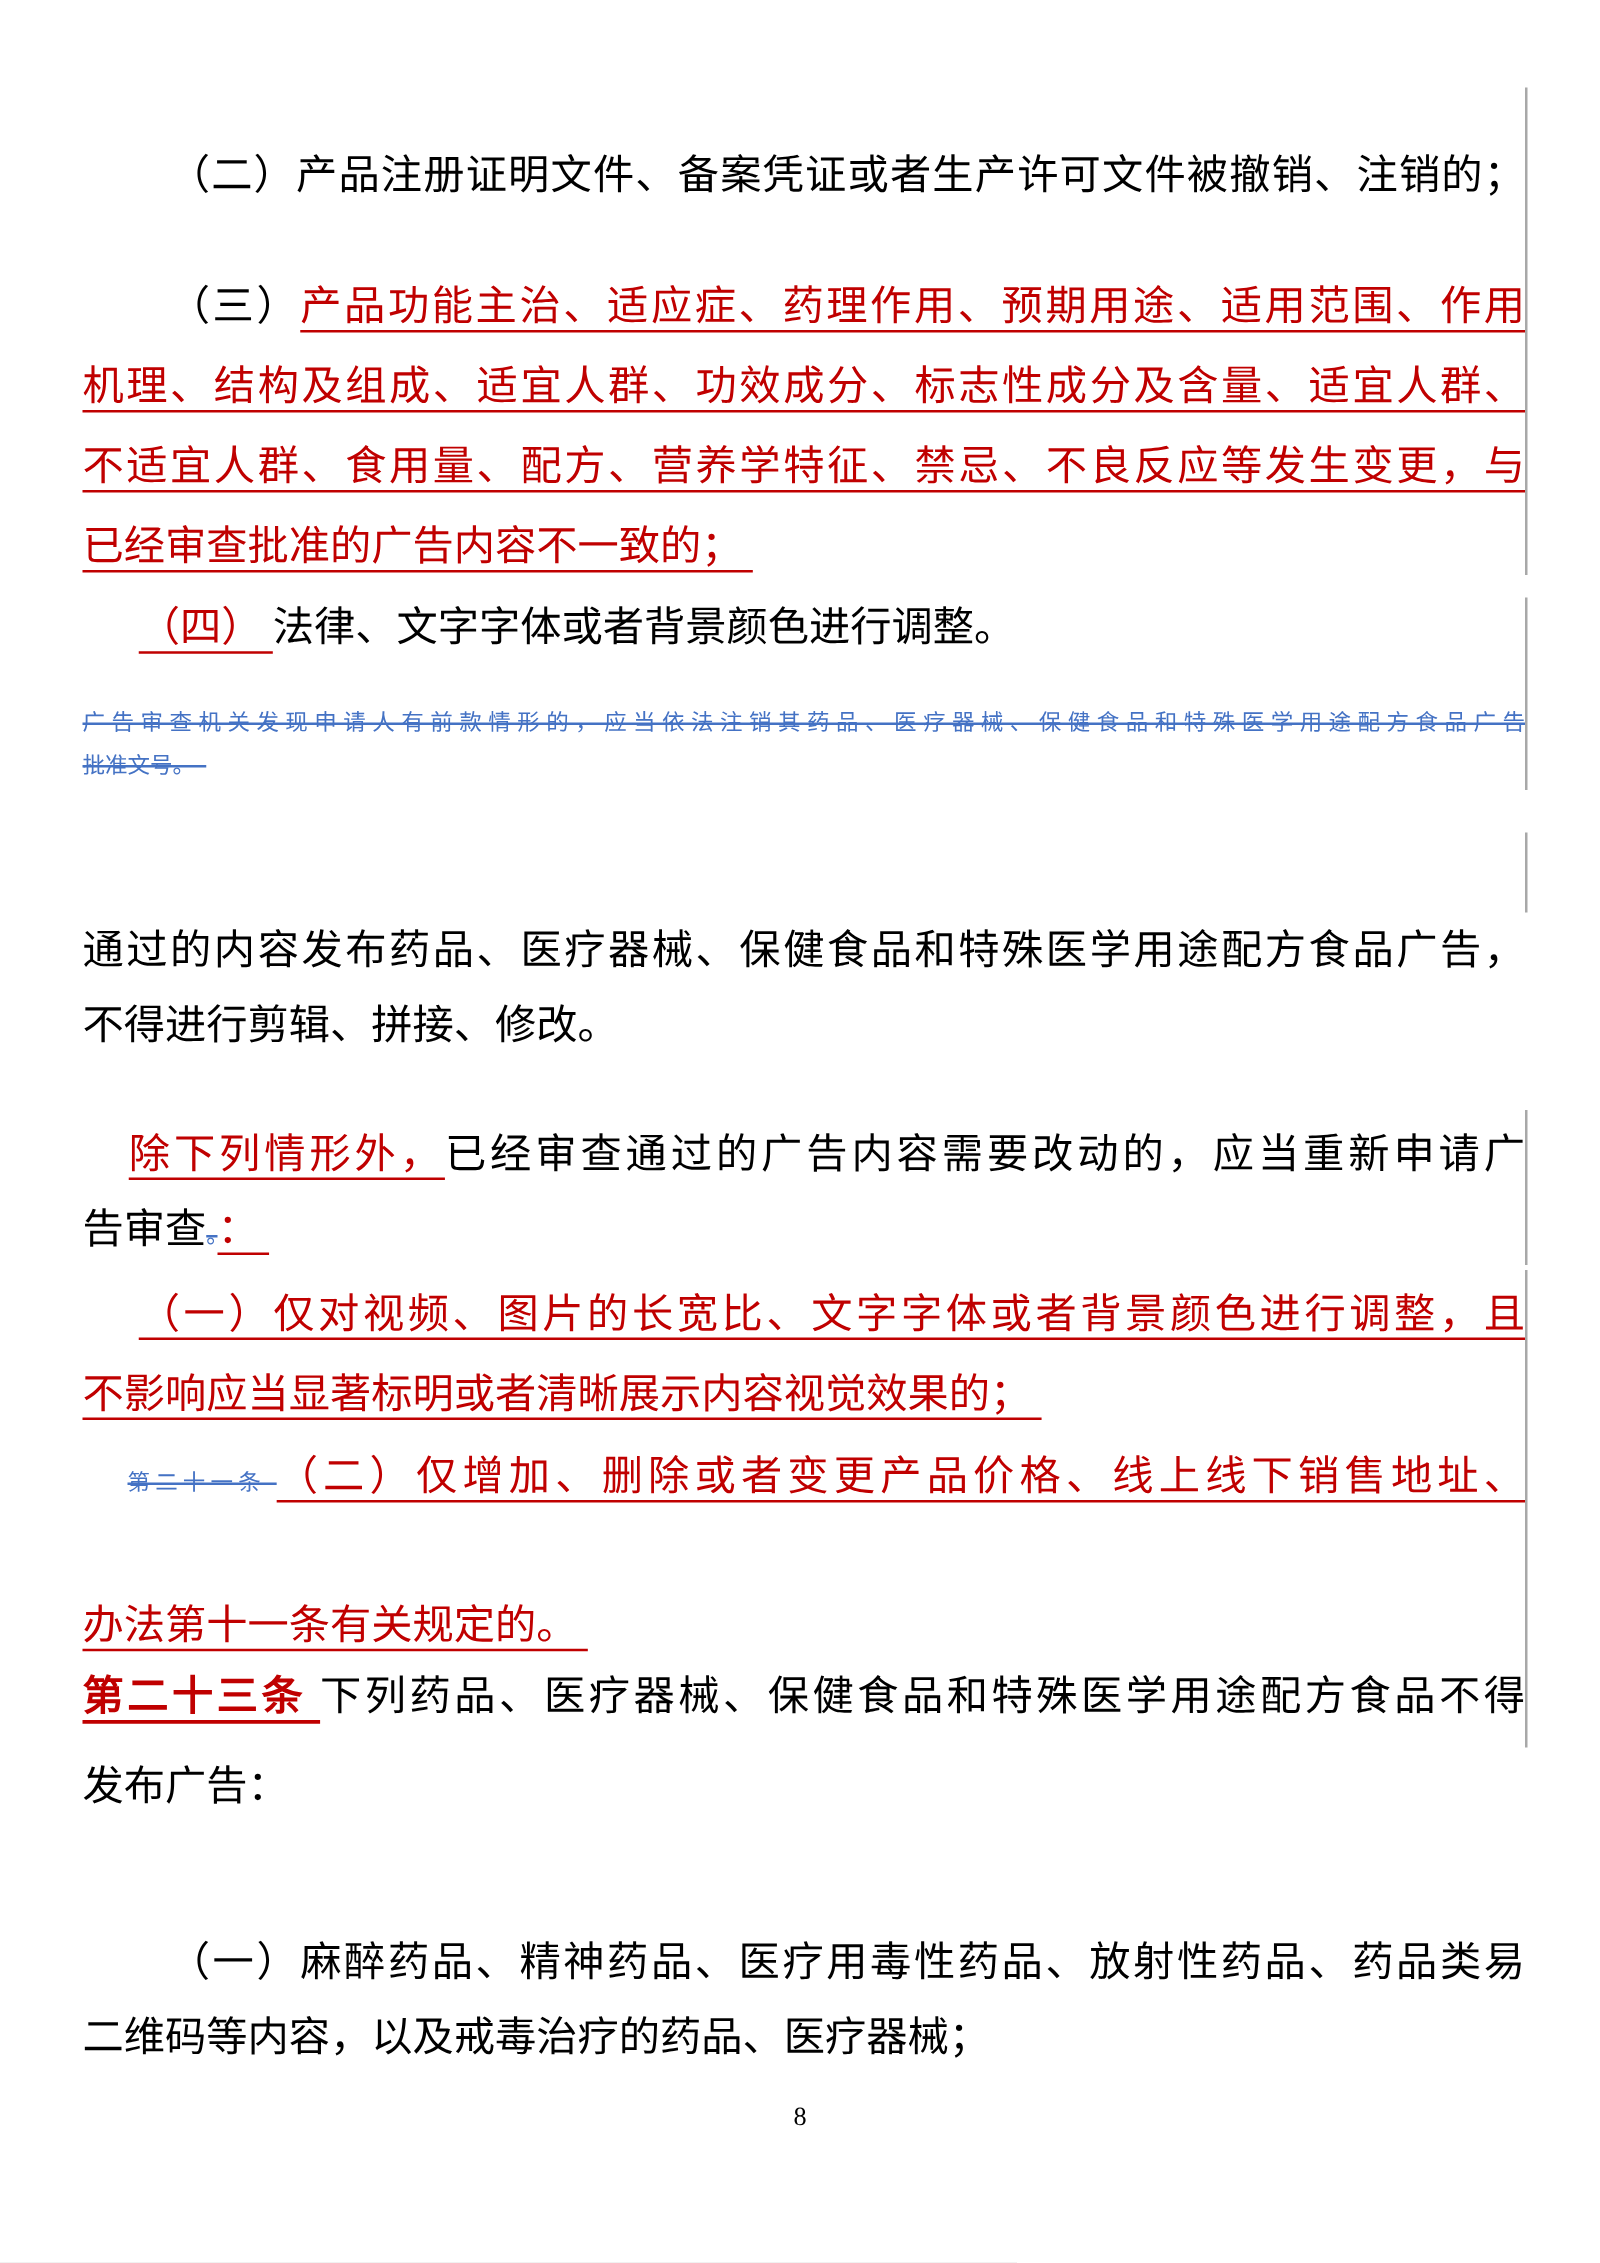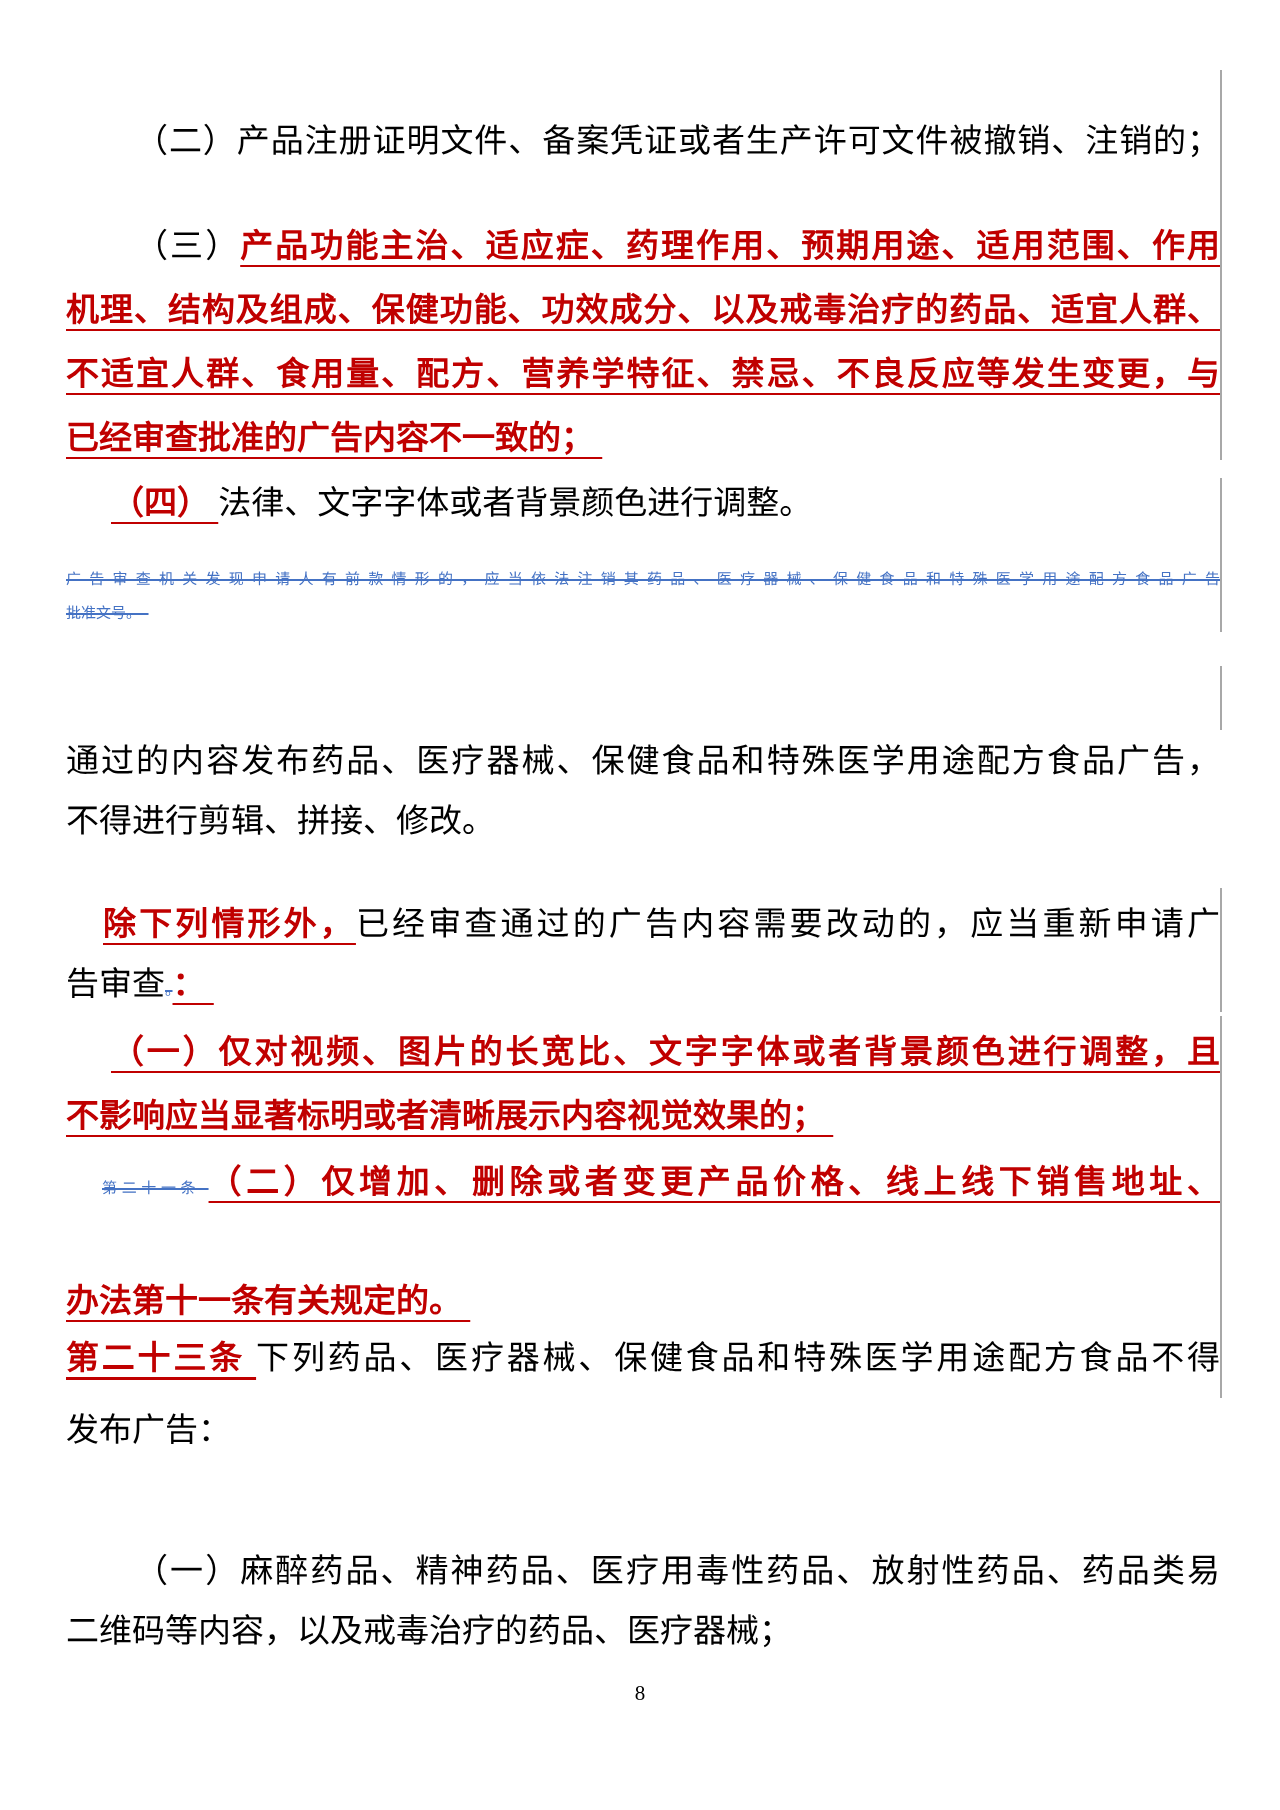--- a/index.html
+++ b/index.html
@@ -19,33 +19,32 @@
   }
   .sm{font-size:22px;line-height:34px;}
   .jf{text-align:justify;text-align-last:justify;text-justify:inter-character;}
   .b{color:var(--ink,#000000);}
   .r{
     color:var(--red,#c00000);
     text-decoration:underline;
     text-decoration-color:var(--red,#c00000);
     text-decoration-thickness:2px;
     text-underline-offset:8px;
-    font-weight:bold;
   }
   .rb{
     color:var(--red,#c00000);
     font-weight:700;
     text-decoration:underline;
     text-decoration-color:var(--red,#c00000);
     text-decoration-thickness:2.5px;
     text-underline-offset:8px;
   }
   .d{
     color:var(--blue,#4472c4);
-    font-size:15px;
+    font-size:18px;
     text-decoration:line-through;
     text-decoration-color:var(--blue,#4472c4);
     text-decoration-thickness:1.5px;
   }
   .bar{
     position:absolute;left:1220px;width:2px;
     background:var(--bar,#a8a8a8);
   }
   .footer{
     position:absolute;left:0;right:0;top:1678px;
@@ -54,21 +53,21 @@
   }
 </style>
 </head>
 <body>
 
 <div class="page">
 
   <div class="ln jf" style="top:110px;padding-left:69px;"><span class="b">（二）产品注册证明文件、备案凭证或者生产许可文件被撤销、注销的；</span></div>
 
   <div class="ln jf" style="top:215px;padding-left:69px;"><span class="b">（三）</span><span class="r">产品功能主治、适应症、药理作用、预期用途、适用范围、作用</span></div>
-  <div class="ln jf" style="top:279px;"><span class="r">机理、结构及组成、保健功能、功效成分、以及戒毒治疗的药品、适宜人群、</span></div>
+  <div class="ln jf" style="top:279px;"><span class="r">机理、结构及组成、适宜人群、功效成分、标志性成分及含量、适宜人群、</span></div>
   <div class="ln jf" style="top:343px;"><span class="r">不适宜人群、食用量、配方、营养学特征、禁忌、不良反应等发生变更，与</span></div>
   <div class="ln" style="top:407px;"><span class="r">已经审查批准的广告内容不一致的；&nbsp;</span></div>
 
   <div class="ln" style="top:472px;padding-left:45px;"><span class="r">（四）&nbsp;</span><span class="b">法律、文字字体或者背景颜色进行调整。</span></div>
 
   <div class="ln sm jf" style="top:560px;"><span class="d">广告审查机关发现申请人有前款情形的，应当依法注销其药品、医疗器械、保健食品和特殊医学用途配方食品广告</span></div>
   <div class="ln sm" style="top:594px;"><span class="d">批准文号。&nbsp;&nbsp;</span></div>
 
   <div class="ln jf" style="top:730px;"><span class="b">通过的内容发布药品、医疗器械、保健食品和特殊医学用途配方食品广告，</span></div>
   <div class="ln" style="top:790px;"><span class="b">不得进行剪辑、拼接、修改。</span></div>

